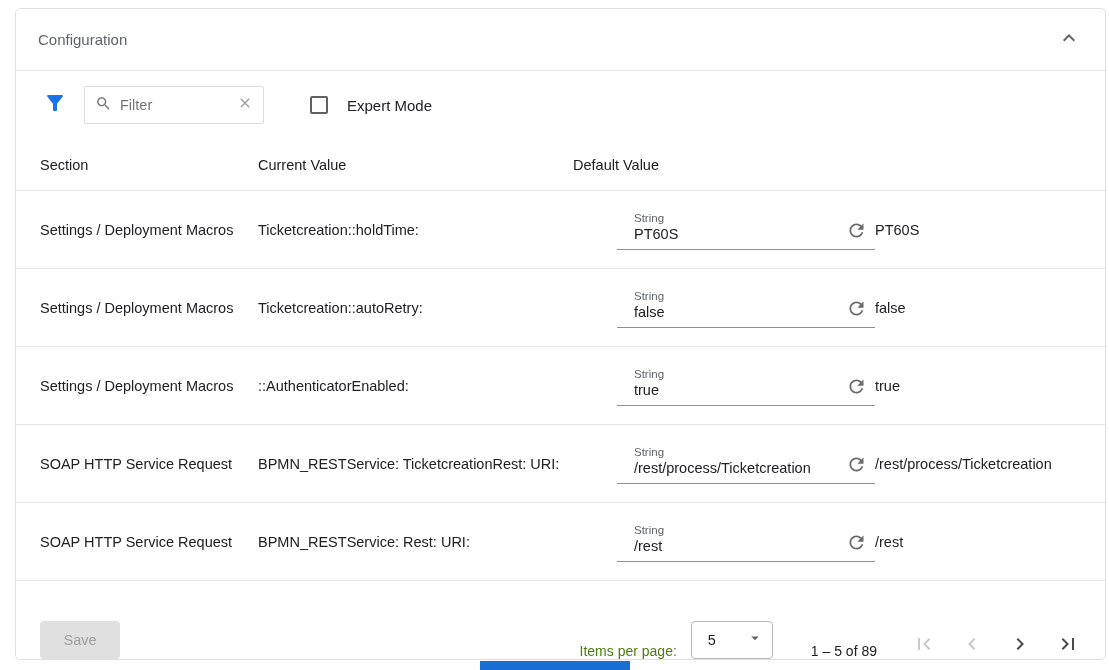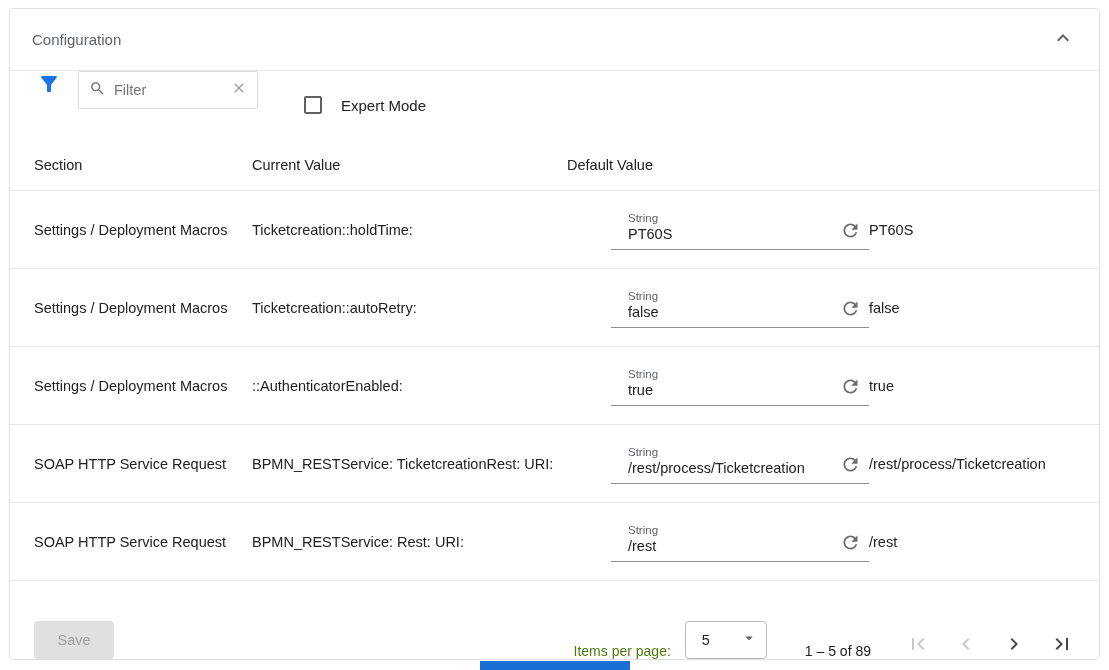--- a/index.html
+++ b/index.html
@@ -1,28 +1,28 @@
 <!DOCTYPE html>
 <html><head>
 <meta charset="utf-8">
 <style>
   * { margin:0; padding:0; box-sizing:border-box; }
   html,body { width:1109px; height:670px; background:#fff; font-family:"Liberation Sans", sans-serif; color:#202124; overflow:hidden; }
   .page { position:relative; width:1109px; height:670px; }
 
-  .card { position:absolute; left:9px; top:8px; width:1091px; height:652px;
+  .card { position:absolute; left:15px; top:8px; width:1091px; height:652px;
           background:#fff; border:1px solid #e0e0e0; border-radius:5px;
           display:flex; flex-direction:column; overflow:hidden; }
 
   .card-header { height:62px; flex:0 0 62px; display:flex; align-items:center;
                  justify-content:space-between; padding:0 22px; border-bottom:1px solid #e8e8e8; }
   .card-title { font-size:15px; color:#5f6368; }
   .collapse-btn { width:28px; height:28px; display:flex; align-items:center; justify-content:center; cursor:pointer; }
 
-  .toolbar { height:68px; flex:0 0 68px; display:flex; padding:0 24px; }
+  .toolbar { height:68px; flex:0 0 68px; display:flex; align-items:center; padding:0 24px; }
   .funnel-btn { width:30px; height:30px; display:flex; align-items:center; justify-content:center; cursor:pointer; }
   .search-box { margin-left:14px; width:180px; height:38px; border:1px solid #dcdcdc; border-radius:2px;
                 display:flex; align-items:center; padding:0 10px; gap:8px; background:#fff; }
   .search-box input { border:none; outline:none; flex:1; min-width:0; font-size:14.5px;
                       font-family:"Liberation Sans", sans-serif; color:#202124; background:transparent; }
   .search-box input::placeholder { color:#757575; }
   .clear-btn { display:flex; align-items:center; cursor:pointer; }
 
   .expert-mode { margin-left:46px; display:flex; align-items:center; gap:19px; cursor:pointer; }
   .checkbox { width:18px; height:18px; border:2px solid #616161; border-radius:2px; background:#fff; }

